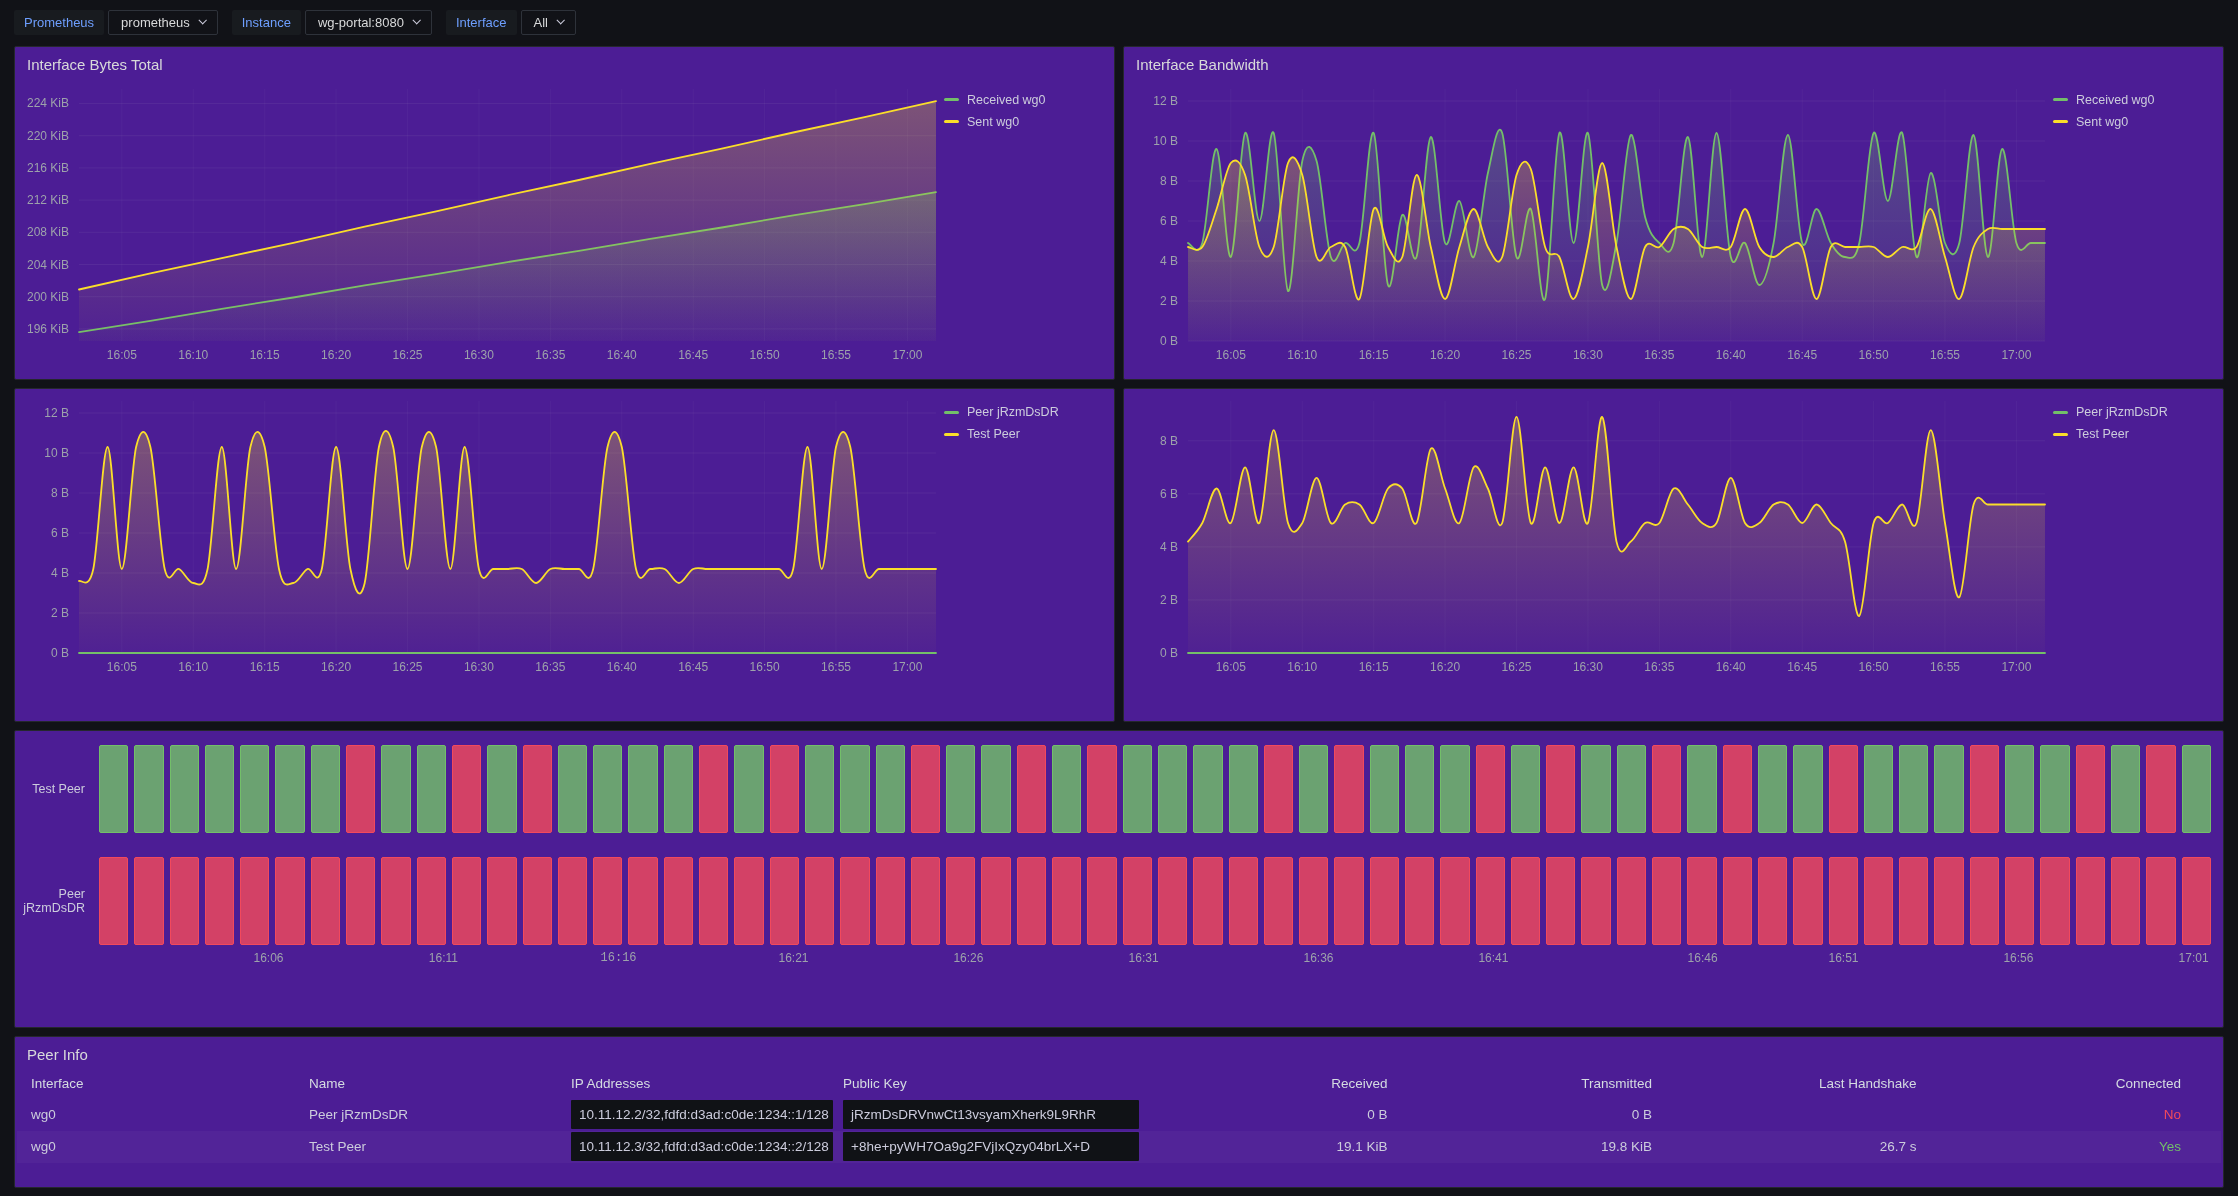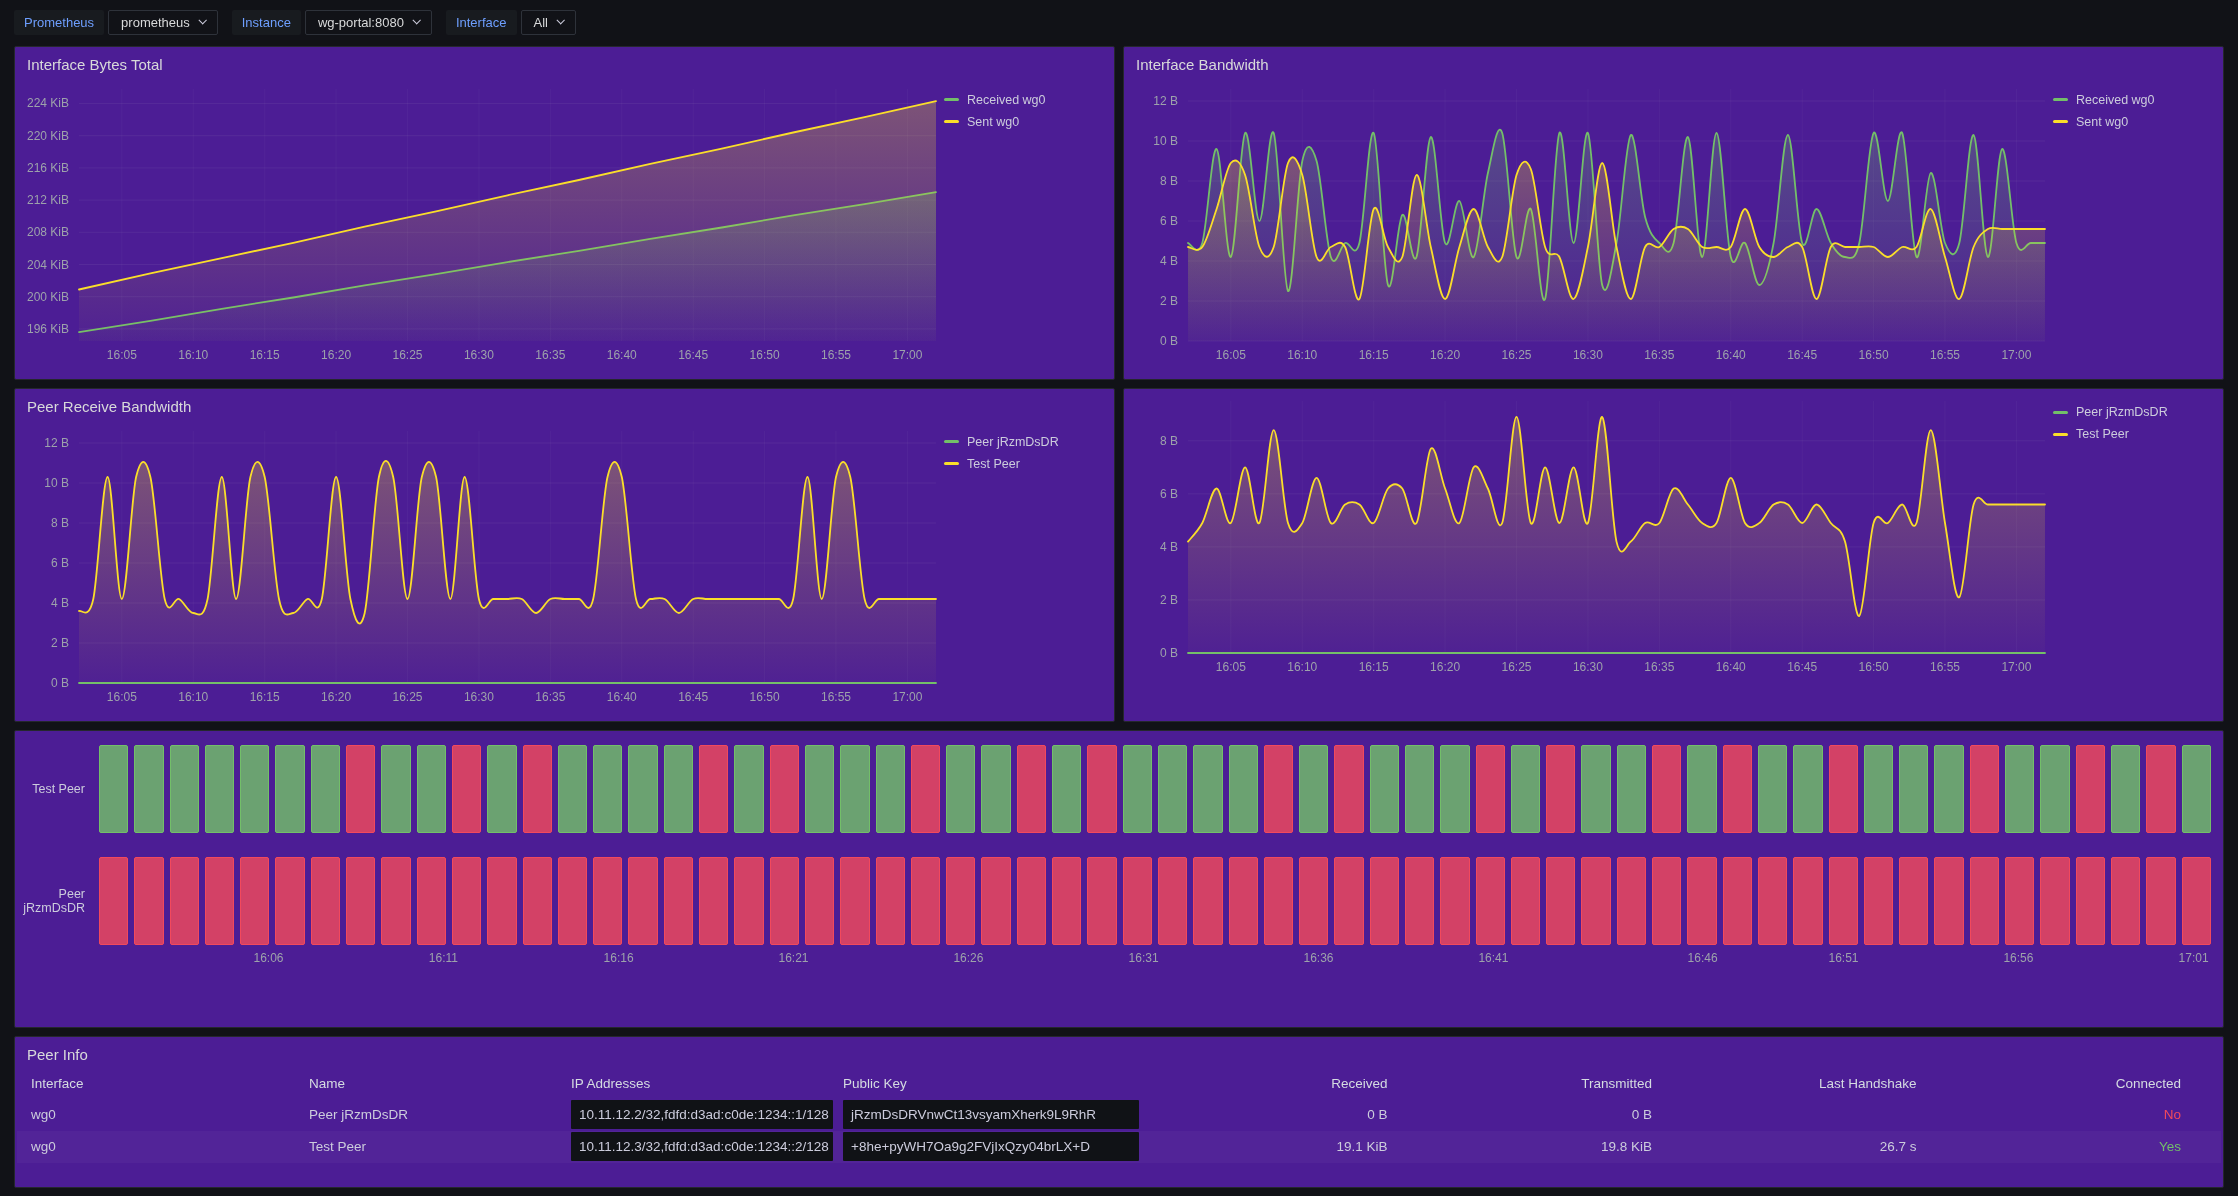--- a/index.html
+++ b/index.html
@@ -230,21 +230,20 @@
             </li>
             <li>
               <span class="swatch" style="background: rgb(250, 222, 42);"></span>
               <span>Sent wg0</span>
             </li>
           </ul>
       </div>
     </section>
 
     <section class="panel">
-      <h2 class="panel-title">Peer Receive Bandwidth</h2>
       <div class="panel-body">
         <svg class="chart" id="chart2" width="925" height="290">
             <defs>
               <linearGradient id="grad2_0" x1="0" y1="0" x2="0" y2="1">
                 <stop offset="0" stop-color="#73bf69" stop-opacity="0.28"></stop>
                 <stop offset="1" stop-color="#73bf69" stop-opacity="0.02"></stop>
               </linearGradient>
               <linearGradient id="grad2_1" x1="0" y1="0" x2="0" y2="1">
                 <stop offset="0" stop-color="#fade2a" stop-opacity="0.28"></stop>
                 <stop offset="1" stop-color="#fade2a" stop-opacity="0.02"></stop>
@@ -500,21 +499,21 @@
               <div class="tl-bar" style="background: rgba(242, 73, 92, 0.82); border-color: rgb(242, 73, 92);"></div>
               <div class="tl-bar" style="background: rgba(242, 73, 92, 0.82); border-color: rgb(242, 73, 92);"></div>
               <div class="tl-bar" style="background: rgba(242, 73, 92, 0.82); border-color: rgb(242, 73, 92);"></div>
               <div class="tl-bar" style="background: rgba(242, 73, 92, 0.82); border-color: rgb(242, 73, 92);"></div>
             </div>
           </div>
         </div>
       <div class="tl-axis" id="tl-axis">
           <span style="left: 7.5%;">16:06</span>
           <span style="left: 15.83%;">16:11</span>
-          <span style="left: 24.17%;">16:16</span>
+          <span style="left: 24.17%; font-family: Liberation Mono, monospace;">16:16</span>
           <span style="left: 32.5%;">16:21</span>
           <span style="left: 40.83%;">16:26</span>
           <span style="left: 49.17%;">16:31</span>
           <span style="left: 57.5%;">16:36</span>
           <span style="left: 65.83%;">16:41</span>
           <span style="left: 74.17%; margin-left: 34px;">16:46</span>
           <span style="left: 82.5%;">16:51</span>
           <span style="left: 90.83%;">16:56</span>
           <span style="left: 99.17%;">17:01</span>
         </div>

